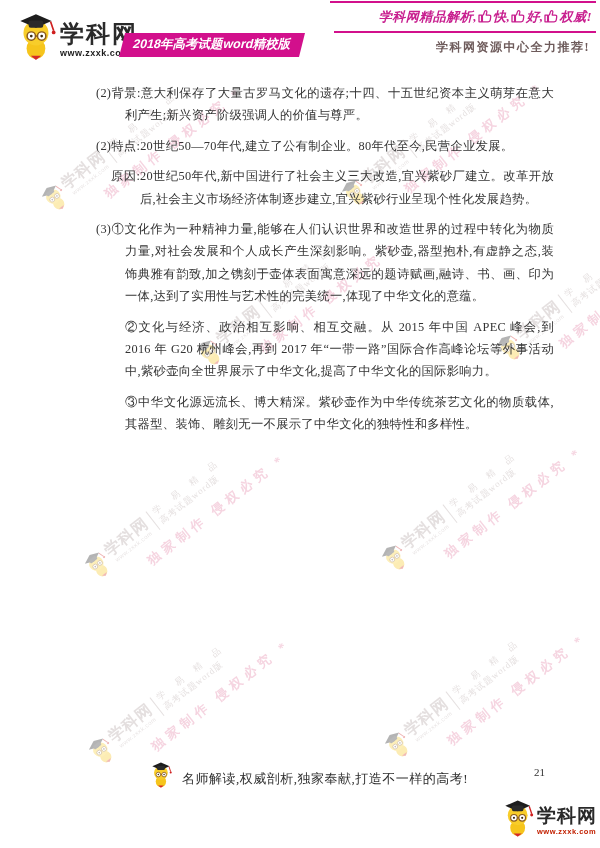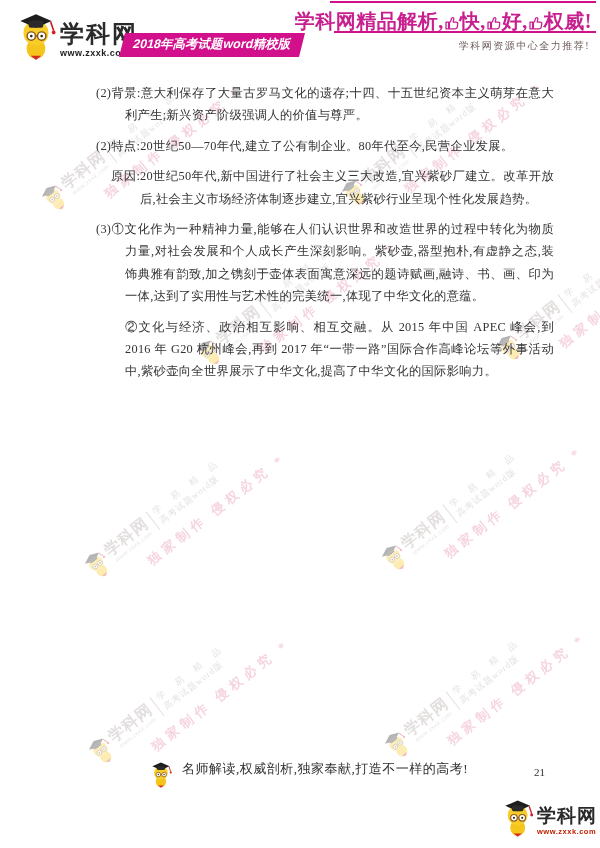--- a/index.html
+++ b/index.html
@@ -12,42 +12,42 @@
   .logo-top { position:absolute; left:16px; top:10px; display:flex; align-items:flex-start; z-index:3; }
   .logo-top .mascot { width:42px; height:50px; }
   .logo-top .logo-text { margin-left:2px; margin-top:12px; }
   .brand { font-family:"Liberation Sans", sans-serif; font-weight:bold; font-size:24px; color:#2a2a2a; letter-spacing:2px; line-height:1; }
   .brand-url { font-family:"Liberation Sans", sans-serif; font-weight:bold; font-size:9px; color:#1c1c1c; margin-top:2px; letter-spacing:0.5px; }
   .banner { position:absolute; left:122px; top:33px; transform:skewX(-14deg);
     background:#d2108c; color:#fff; padding:3px 11px 4px;
     font-family:"Liberation Sans", sans-serif; font-size:12.5px; font-weight:bold; z-index:3; white-space:nowrap; }
   .slogan-line-top { position:absolute; left:330px; top:1px; width:266px; height:2px; background:#d2108c; z-index:3; }
   .slogan { position:absolute; right:8px; top:8px; white-space:nowrap; z-index:3;
-    font-size:20px; font-weight:bold; color:#c81f8f; letter-spacing:0.5px; }
+    font-size:13px; font-weight:bold; font-style:italic; color:#c81f8f; letter-spacing:0.5px; }
   .slogan .thumb { width:14px; height:14px; vertical-align:-2px; margin:0 1px; }
   .slogan-underline { position:absolute; left:334px; top:31px; width:262px; height:1.5px; background:#d2108c; z-index:3; }
-  .subtitle { position:absolute; right:10px; top:39px; font-size:10px; font-weight:normal; color:#6e5b5b; letter-spacing:1.5px; z-index:3; }
+  .subtitle { position:absolute; right:10px; top:39px; font-size:12px; font-weight:bold; color:#6e5b5b; letter-spacing:1.5px; z-index:3; }
   
   .content { position:absolute; left:63px; top:74px; width:499px; z-index:2;
     color:#333; font-size:12.3px; line-height:22.4px; text-align:justify; letter-spacing:0.3px; }
   .para { margin:8px; }
   
   .wm-layer { position:absolute; inset:0; z-index:1; }
   .wm { position:absolute; white-space:nowrap; display:flex; align-items:center;
     transform:rotate(-38deg); transform-origin:0 50%; opacity:0.55; }
   .wm .mascot { width:24px; height:29px; opacity:0.6; }
   .wm-brandcol { text-align:center; padding:0 5px 0 2px; border-right:1.2px solid #cfc6c6; }
   .wm-brand { font-family:"Liberation Sans", sans-serif; font-weight:bold; font-size:16px; color:#cfc6c6; letter-spacing:1px; line-height:1.05; }
   .wm-url { font-family:"Liberation Sans", sans-serif; font-size:6px; color:#d6cece; letter-spacing:0.5px; }
   .wm-lines { padding-left:5px; color:#cfc6c6; font-size:9px; line-height:1.3; }
   .wm-line1 { letter-spacing:6px; }
   .wm-line2 { letter-spacing:1px; }
   .wm-pink { position:absolute; left:54px; top:36px; font-size:13px; font-weight:bold; color:#eeb2c8; letter-spacing:5px; }
   
-  .footer-note { position:absolute; left:150px; top:760px; display:flex; align-items:flex-start; z-index:3; }
+  .footer-note { position:absolute; left:150px; top:760px; display:flex; align-items:flex-end; z-index:3; }
   .footer-note .mascot { width:23px; height:28px; }
   .footer-note .footer-text { margin-left:9px; font-size:13px; color:#2f2f2f; letter-spacing:0.5px; }
   .page-number { position:absolute; left:534px; top:754px; font-size:11px; color:#333; z-index:3;margin-top:12px; }
   .logo-bottom { position:absolute; left:502px; top:797px; display:flex; align-items:flex-start; z-index:3; }
   .logo-bottom .mascot { width:33px; height:40px; }
   .logo-bottom .logo-text { margin-left:2px; margin-top:9px; }
   .logo-bottom .brand { font-size:19px; letter-spacing:1px; }
   .logo-bottom .brand-url { font-size:7.5px; color:#c22000; }
   .defs { position:absolute; width:0; height:0; overflow:hidden; }
 </style>
@@ -213,20 +213,21 @@
     <div class="wm-pink">独家制作 侵权必究 *</div>
   </div>
   </div>
 
 <div class="content">
     <div class="para" style="padding-left: 54px; text-indent: -29px;">(2)背景:意大利保存了大量古罗马文化的遗存;十四、十五世纪资本主义萌芽在意大利产生;新兴资产阶级强调人的价值与尊严。</div>
     <div class="para" style="padding-left: 54px; text-indent: -29px;">(2)特点:20世纪50—70年代,建立了公有制企业。80年代至今,民营企业发展。</div>
     <div class="para" style="padding-left: 69px; text-indent: -29px;">原因:20世纪50年代,新中国进行了社会主义三大改造,宜兴紫砂厂建立。改革开放后,社会主义市场经济体制逐步建立,宜兴紫砂行业呈现个性化发展趋势。</div>
     <div class="para" style="padding-left: 54px; text-indent: -29px;">(3)①文化作为一种精神力量,能够在人们认识世界和改造世界的过程中转化为物质力量,对社会发展和个人成长产生深刻影响。紫砂壶,器型抱朴,有虚静之态,装饰典雅有韵致,加之镌刻于壶体表面寓意深远的题诗赋画,融诗、书、画、印为一体,达到了实用性与艺术性的完美统一,体现了中华文化的意蕴。</div>
     <div class="para" style="padding-left: 54px; text-indent: 0px;">②文化与经济、政治相互影响、相互交融。从 2015 年中国 APEC 峰会,到 2016 年 G20 杭州峰会,再到 2017 年“一带一路”国际合作高峰论坛等外事活动中,紫砂壶向全世界展示了中华文化,提高了中华文化的国际影响力。</div>
+    <div class="para" style="padding-left: 54px; text-indent: 0px;">③中华文化源远流长、博大精深。紫砂壶作为中华传统茶艺文化的物质载体,其器型、装饰、雕刻无一不展示了中华文化的独特性和多样性。</div>
   </div>
 
 <div class="footer-note">
   <svg class="mascot">
       <use href="#mascot"></use>
     </svg>
   <span class="footer-text">名师解读,权威剖析,独家奉献,打造不一样的高考!</span>
 </div>
 
 <div class="page-number">21</div>

